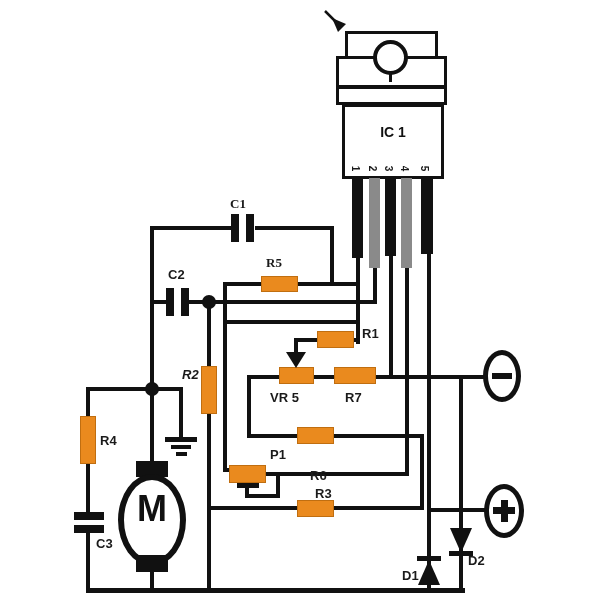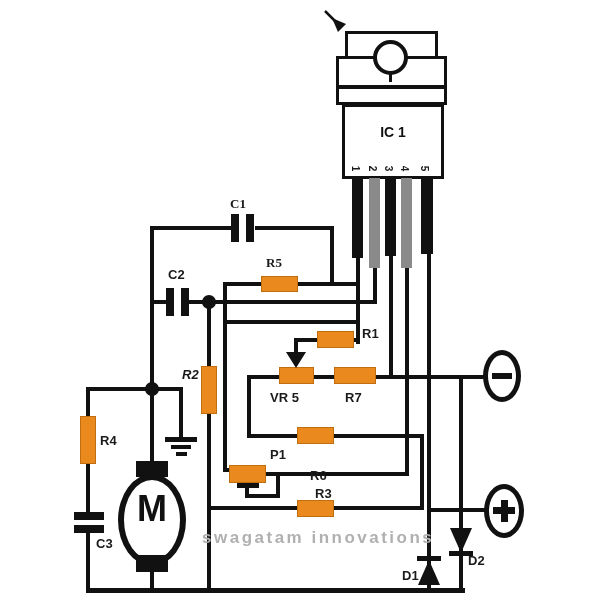--- a/index.html
+++ b/index.html
@@ -190,15 +190,14 @@
   <div class="lbl" style="left:270px;top:390px;">VR 5</div>
   <div class="lbl" style="left:345px;top:390px;">R7</div>
   <div class="lbl" style="left:310px;top:468px;">R6</div>
   <div class="lbl" style="left:236px;top:447px;margin-left:34px;">P1</div>
   <div class="lbl" style="left:315px;top:486px;">R3</div>
   <div class="lbl" style="left:100px;top:433px;">R4</div>
   <div class="lbl" style="left:88px;top:536px;margin-left:8px;">C3</div>
   <div class="lbl" style="left:402px;top:568px;">D1</div>
   <div class="lbl" style="left:468px;top:553px;">D2</div>
 
-  <div class="watermark">swagatam innovations</div>
 
 </div>
 
 </body></html>

